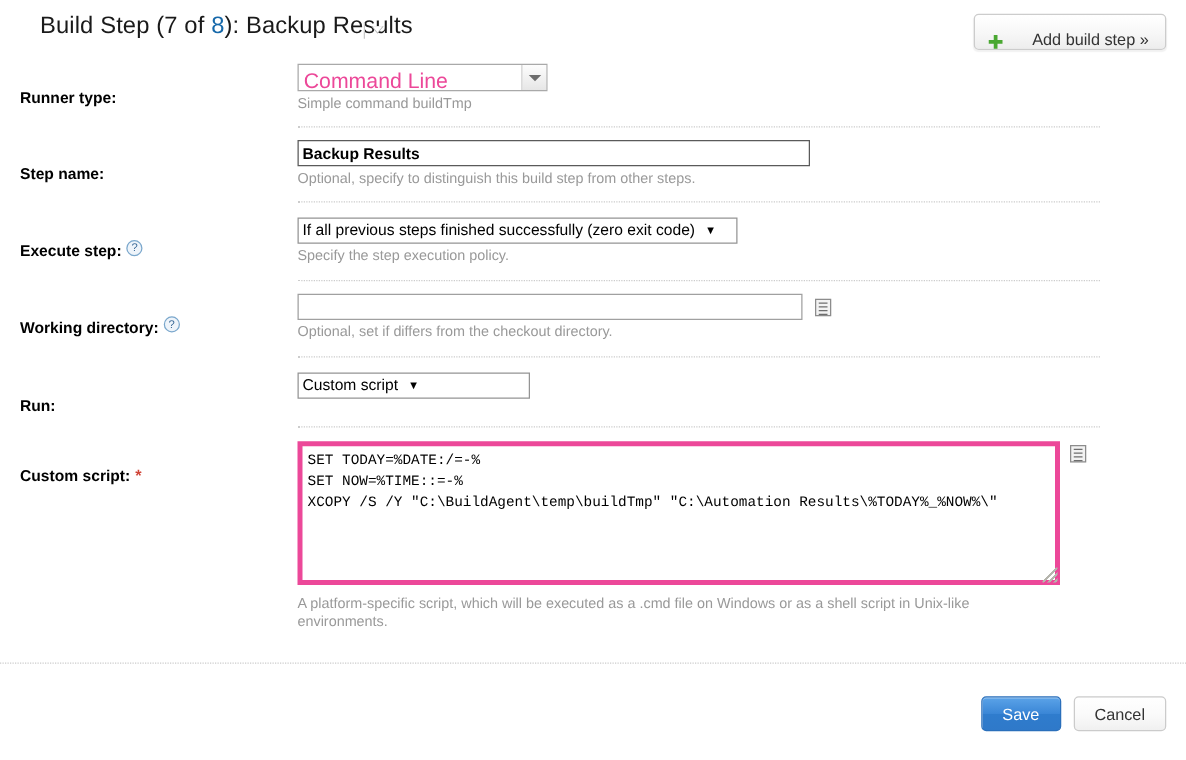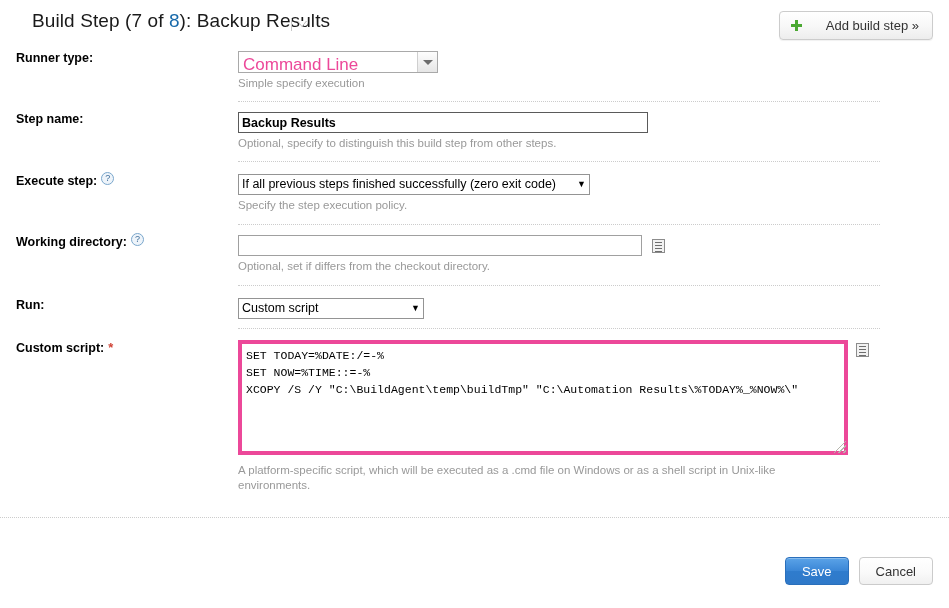--- a/index.html
+++ b/index.html
@@ -71,21 +71,21 @@
     border-top: 5px solid #ffffff;
     z-index: 2;
   }
 
   .add-step-btn {
     position: absolute;
     right: 16px; top: 11px;
     height: 29px;
     padding: 0 13px 0 11px;
     display: inline-flex;
-    align-items: center;
+    align-items: flex-end;
     gap: 24px;
     background: linear-gradient(to bottom, #ffffff 0%, #f7f7f7 55%, #ededed 100%);
     border: 1px solid #cccccc;
     border-radius: 4px;
     box-shadow: 0 1px 1px rgba(0,0,0,0.06);
     font-size: 13px;
     color: #333;
     cursor: pointer;
     white-space: nowrap;
   }
@@ -113,20 +113,21 @@
   .row-label {
     width: 238px;
     padding-left: 16px;
     font-weight: bold;
     font-size: 12.5px;
     color: #000;
     white-space: nowrap;
     display: flex;
     align-items: center;
     gap: 4px;
+    margin-top: 20px;
   }
   .row-field {
     flex: 1;
     position: relative;
   }
 
   .help-icon {
     display: inline-block;
     width: 13px; height: 13px;
     border-radius: 50%;
@@ -199,21 +200,20 @@
     height: 21px;
     border: 1px solid #949494;
     background: #ffffff;
     font-family: "Liberation Sans", sans-serif;
     font-size: 12.5px;
     color: #000;
     padding: 0 3px;
     line-height: 19px;
     display: inline-flex;
     align-items: center;
-    justify-content: space-between;
     gap: 8px;
     white-space: nowrap;
     vertical-align: top;
   }
   .native-select .tri {
     font-size: 9px;
     color: #000;
     line-height: 1;
   }
 
@@ -345,21 +345,21 @@
 
     <div class="row" style="margin-top:5px;">
       <div class="row-label">
         <span>Runner type:</span>
       </div>
       <div class="row-field">
         <div class="styled-select" style="width:200px;">
           <span class="val">Command Line</span>
           <span class="arrow-btn"></span>
         </div>
-        <div class="hint">Simple specify execution</div>
+        <div class="hint">Simple command buildTmp</div>
       </div>
     </div>
 
     <div class="sep-dotted sep-indent" style="margin-top:10px;"></div>
 
     <div class="row" style="margin-top:10px;">
       <div class="row-label">
         <span>Step name:</span>
       </div>
       <div class="row-field">

